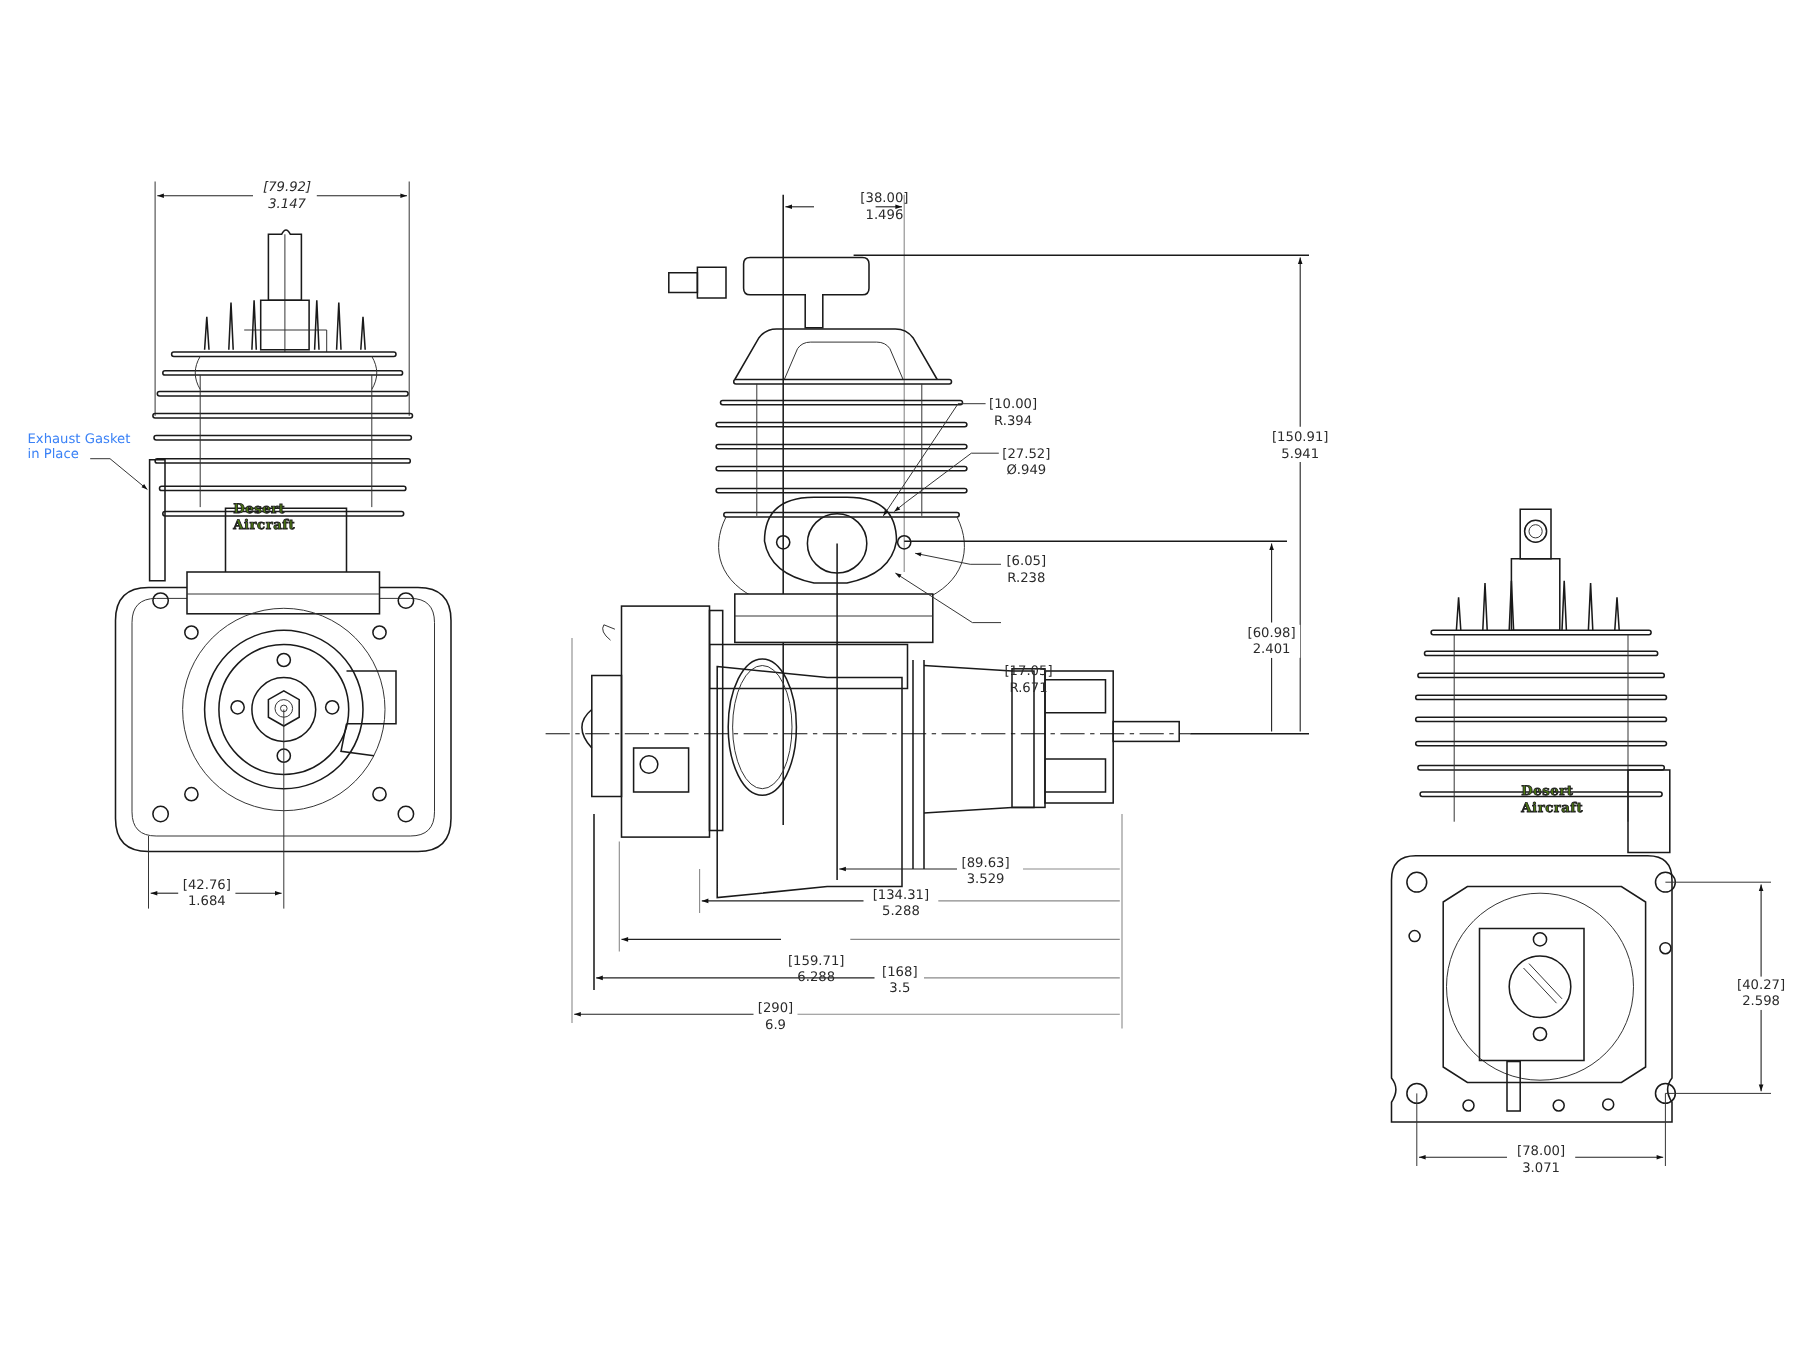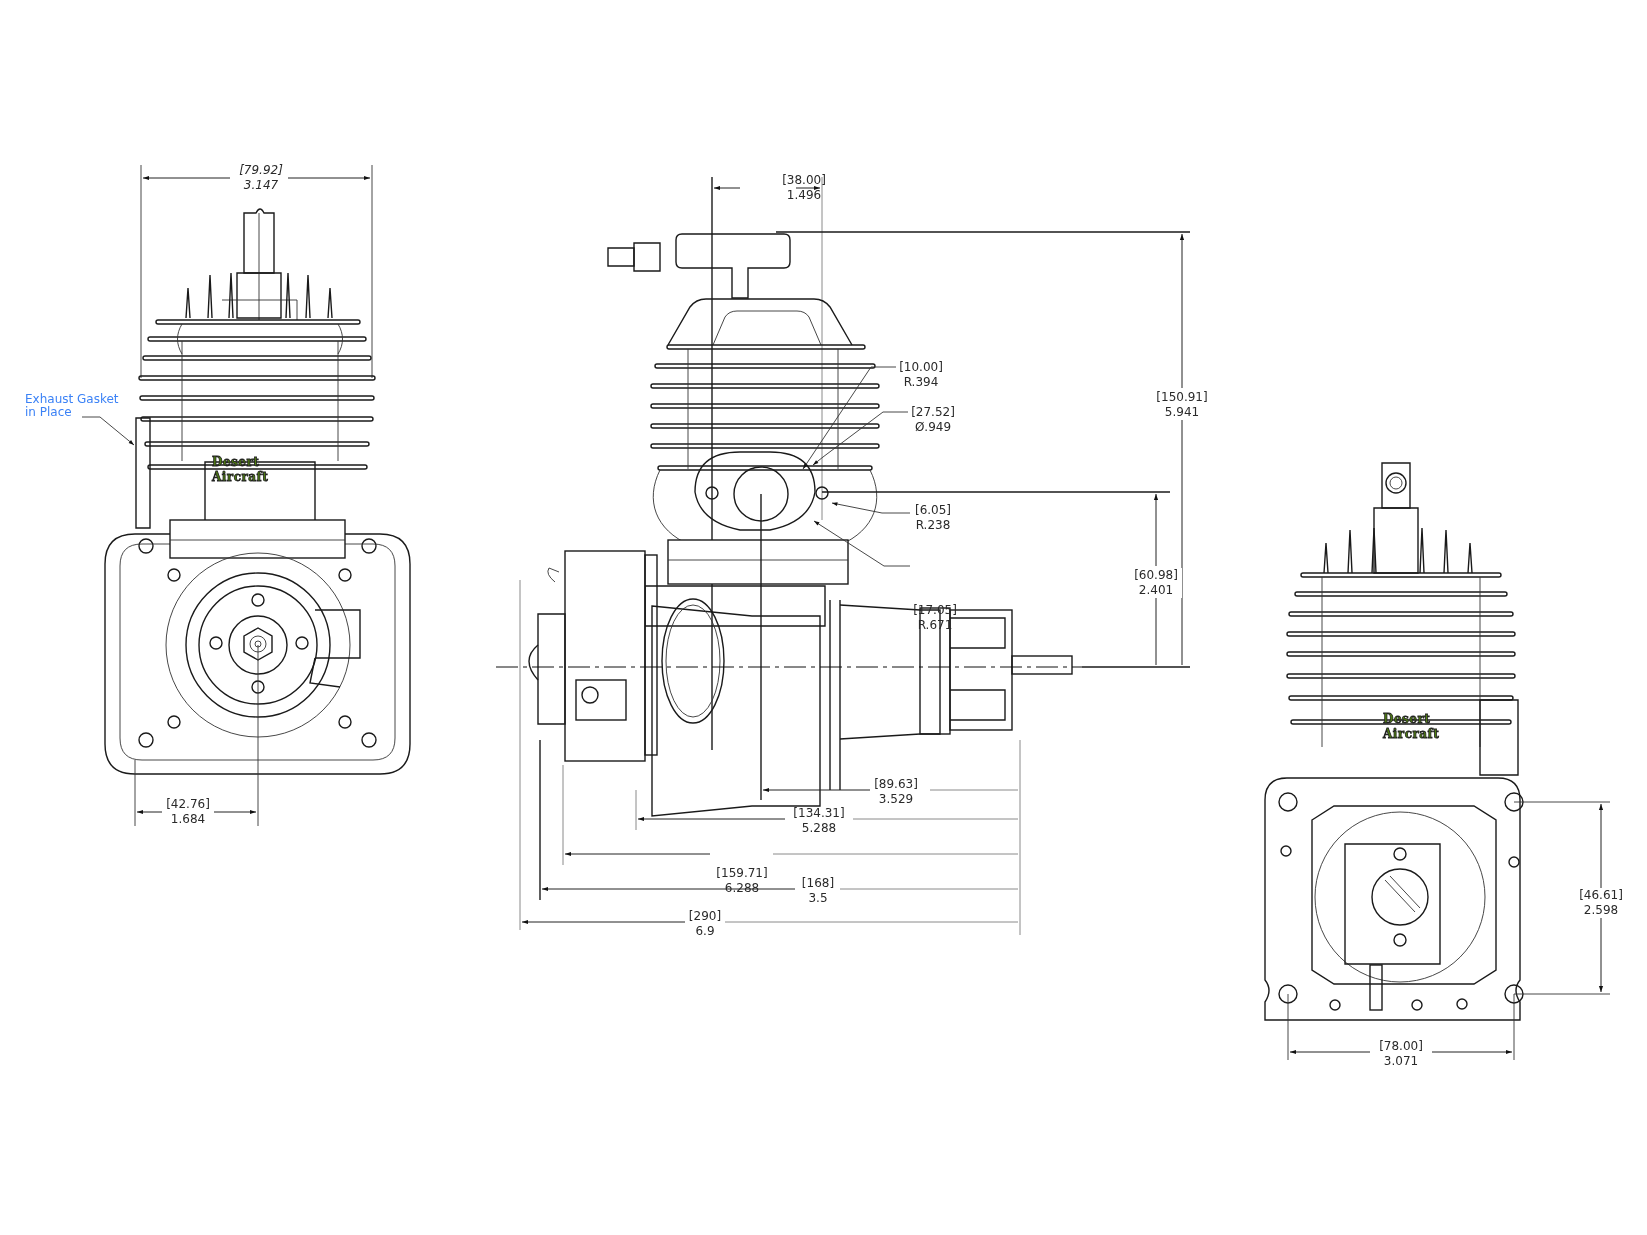--- a/index.html
+++ b/index.html
@@ -309,19 +309,19 @@
 <div class="label" style="left:686px; top:909px; width:38px;">
   <span>[290]</span>
   <span>6.9</span>
 </div>
 
 <div class="brand" style="left:1383px; top:712px;">
   <div>Desert</div>
   <div>Aircraft</div>
 </div>
 <div class="label" style="left:1572px; top:888px; width:58px; background:#fff;">
-  <span>[46.61]</span>
+  <span>[40.27]</span>
   <span>2.598</span>
 </div>
 <div class="label" style="left:1372px; top:1039px; width:58px;">
   <span>[78.00]</span>
   <span>3.071</span>
 </div>
 
 </body></html>

